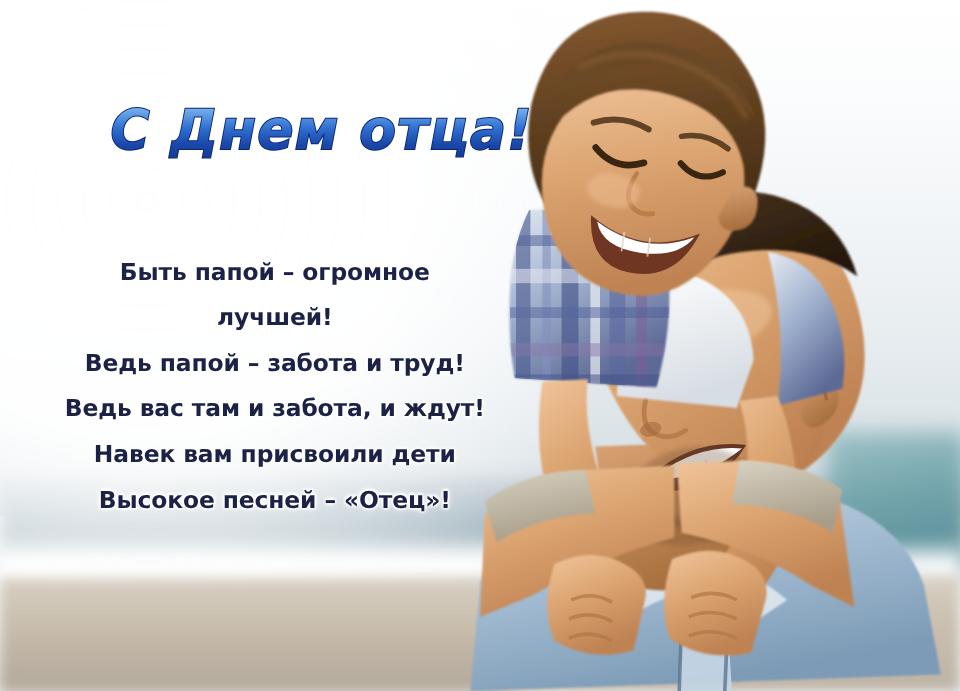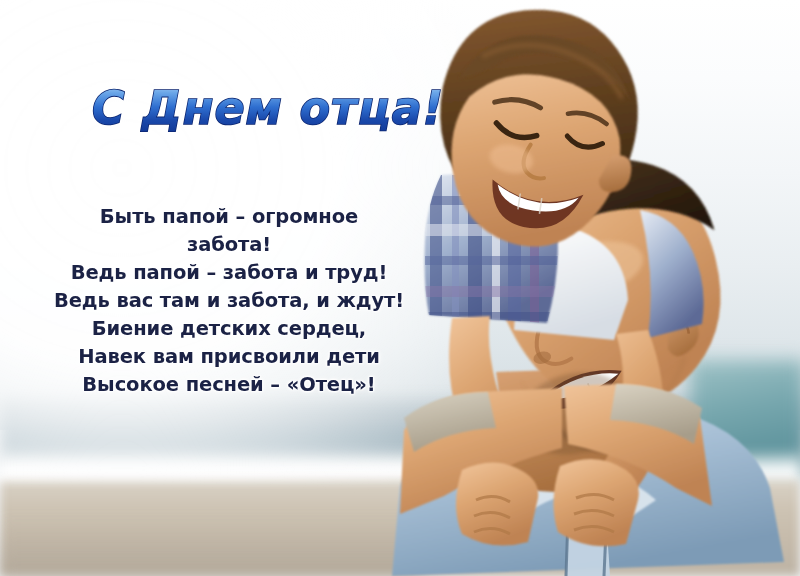--- a/index.html
+++ b/index.html
@@ -132,21 +132,21 @@
     color: #1b2245;
     text-shadow:
        0 0  3px rgba(255,255,255,0.98),
        0 0  7px rgba(255,255,255,0.95),
        1px 1px 2px rgba(255,255,255,0.9),
       -1px -1px 2px rgba(255,255,255,0.9),
        1px -1px 2px rgba(255,255,255,0.9),
       -1px 1px 2px rgba(255,255,255,0.9);
     white-space: nowrap;
   }
-  .poem .ln { display: block; }
+  .poem .ln { display: block; margin-top: 10px; }
 </style>
 </head>
 <body>
 
 <div id="card">
 
   <div class="photo">
     <div class="sky"></div>
     <div class="sea"></div>
     <div class="sea-right"></div>
@@ -341,21 +341,20 @@
           <stop offset="72%" stop-color="#1a49ab"></stop>
           <stop offset="100%" stop-color="#0f3592"></stop>
         </linearGradient>
       </defs>
       <text id="title-text" x="0" y="46" font-family="'DejaVu Sans','Liberation Sans',sans-serif" font-size="46" font-weight="700" font-style="italic" letter-spacing="1" fill="url(#titleGrad)" stroke="#0b2570" stroke-width="1.6" paint-order="stroke fill" textLength="352" lengthAdjust="spacingAndGlyphs">С Днем отца!</text>
     </svg>
   </div>
 
   <div class="poem" id="poem">
       <span class="ln">Быть папой – огромное</span>
-      <span class="ln">забота!</span>
+      <span class="ln">лучшей!</span>
       <span class="ln">Ведь папой – забота и труд!</span>
       <span class="ln">Ведь вас там и забота, и ждут!</span>
-      <span class="ln">Биение детских сердец,</span>
       <span class="ln">Навек вам присвоили дети</span>
       <span class="ln">Высокое песней – «Отец»!</span>
     </div>
 
 </div>
 
 </body></html>

